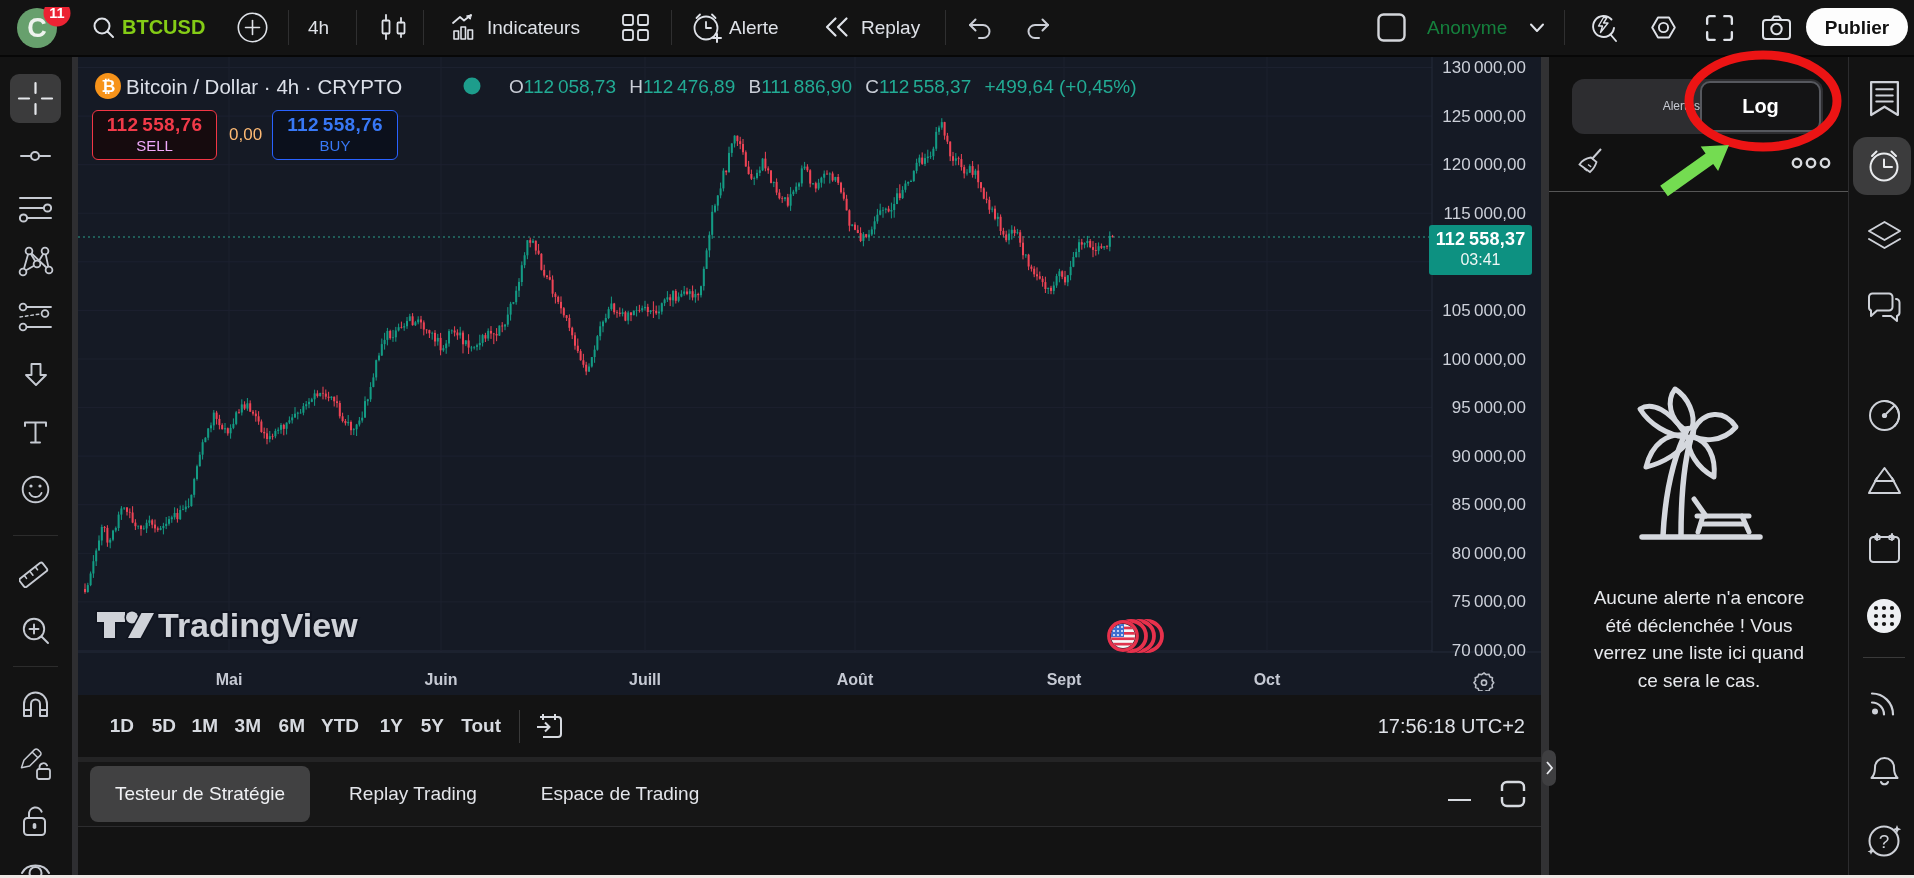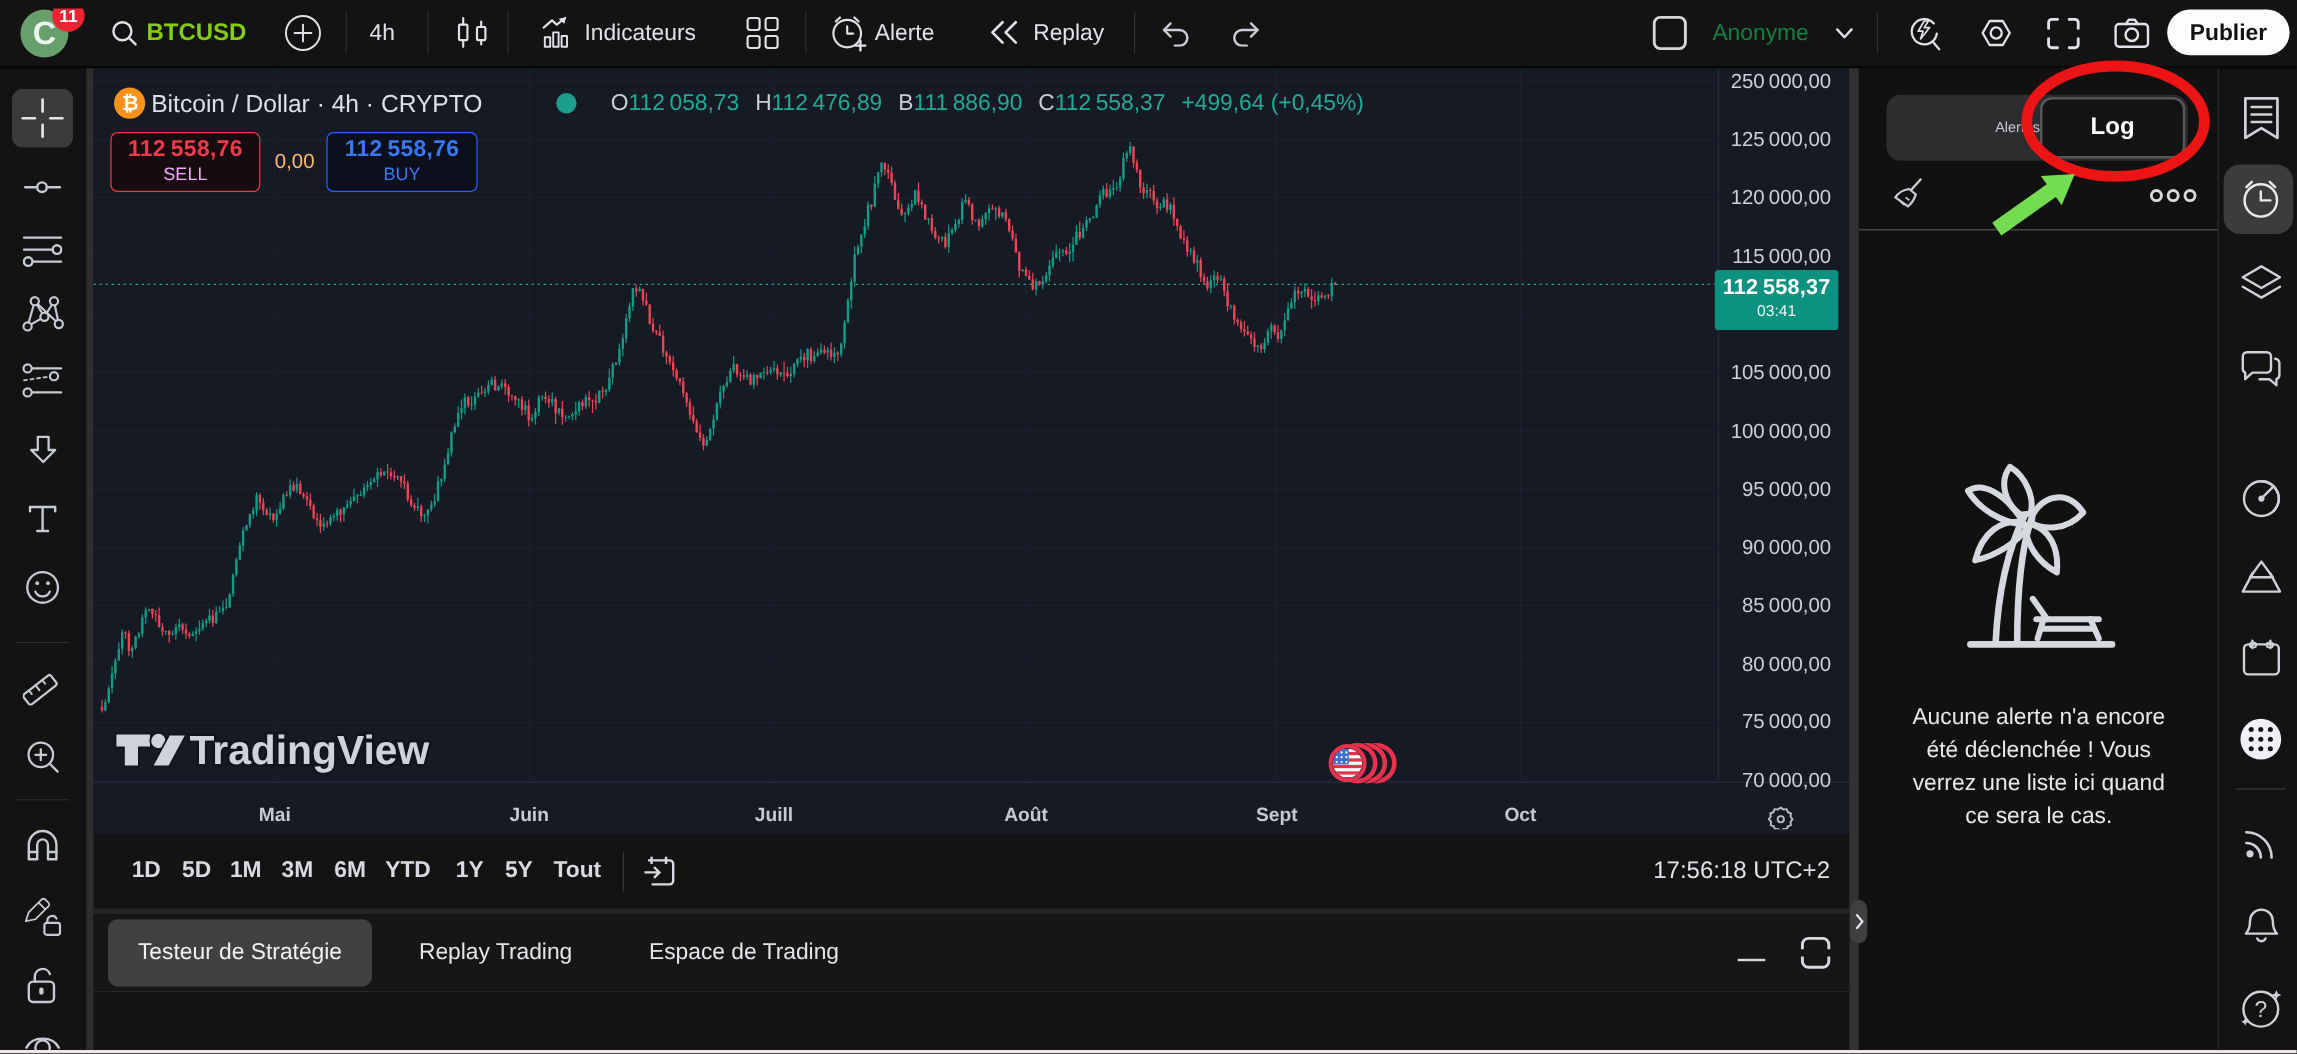--- a/index.html
+++ b/index.html
@@ -818,36 +818,36 @@
           <circle cx="1122" cy="631" r="0.9"></circle>
 <circle cx="1114" cy="635" r="0.9"></circle>
           <circle cx="1118" cy="635" r="0.9"></circle>
           <circle cx="1122" cy="635" r="0.9"></circle>
 </g>
 </g>
 </g>
 
 </svg>
 <div class="abs" style="left:1432px;top:57px;width:109px;height:595px">
-    <div class="plabel" style="top:2px">250 000,00</div>
+    <div class="plabel" style="top:2px">130 000,00</div>
 <div class="plabel" style="top:51px">125 000,00</div>
 <div class="plabel" style="top:99px">120 000,00</div>
 <div class="plabel" style="top:148px">115 000,00</div>
 <div class="plabel" style="top:245px">105 000,00</div>
 <div class="plabel" style="top:294px">100 000,00</div>
 <div class="plabel" style="top:342px">95 000,00</div>
 <div class="plabel" style="top:391px">90 000,00</div>
 <div class="plabel" style="top:439px">85 000,00</div>
 <div class="plabel" style="top:488px">80 000,00</div>
 <div class="plabel" style="top:536px">75 000,00</div>
 <div class="plabel" style="top:585px">70 000,00</div>
   </div>
 <div class="abs" style="left:1429px;top:225px;width:103px;height:50px;border-radius:3px;background:#0d9181;text-align:center">
 <div style="font-size:18px;font-weight:bold;color:#fff;margin-top:4px;letter-spacing:0.2px">112 558,37</div>
-<div style="font-size:13px;color:#eef6f4;margin-top:1px">03:41</div>
+<div style="font-size:16px;color:#eef6f4;margin-top:1px">03:41</div>
   </div>
 <div class="abs" style="left:78px;top:652px;width:1463px;height:43px">
     <div class="mlabel" style="left:91px">Mai</div>
 <div class="mlabel" style="left:303px">Juin</div>
 <div class="mlabel" style="left:507px">Juill</div>
 <div class="mlabel" style="left:717px">Août</div>
 <div class="mlabel" style="left:926px">Sept</div>
 <div class="mlabel" style="left:1129px">Oct</div>
     <svg class="abs" style="left:1394px;top:17px" width="24" height="22" viewBox="0 0 24 22" fill="none">
       <path d="M12 4 l2.2 1.6 2.7-.3 1 2.5 2.5 1 -.3 2.7 1.6 2.2 -1.6 2.2 .3 2.7 -2.5 1 -1 2.5 -2.7 -.3 -2.2 1.6 -2.2 -1.6 -2.7 .3 -1 -2.5 -2.5 -1 .3 -2.7 L2 13.7 3.6 11.5 3.3 8.8 5.8 7.8 6.8 5.3 9.5 5.6 Z" stroke="#b9bdc6" stroke-width="1.6"></path>

